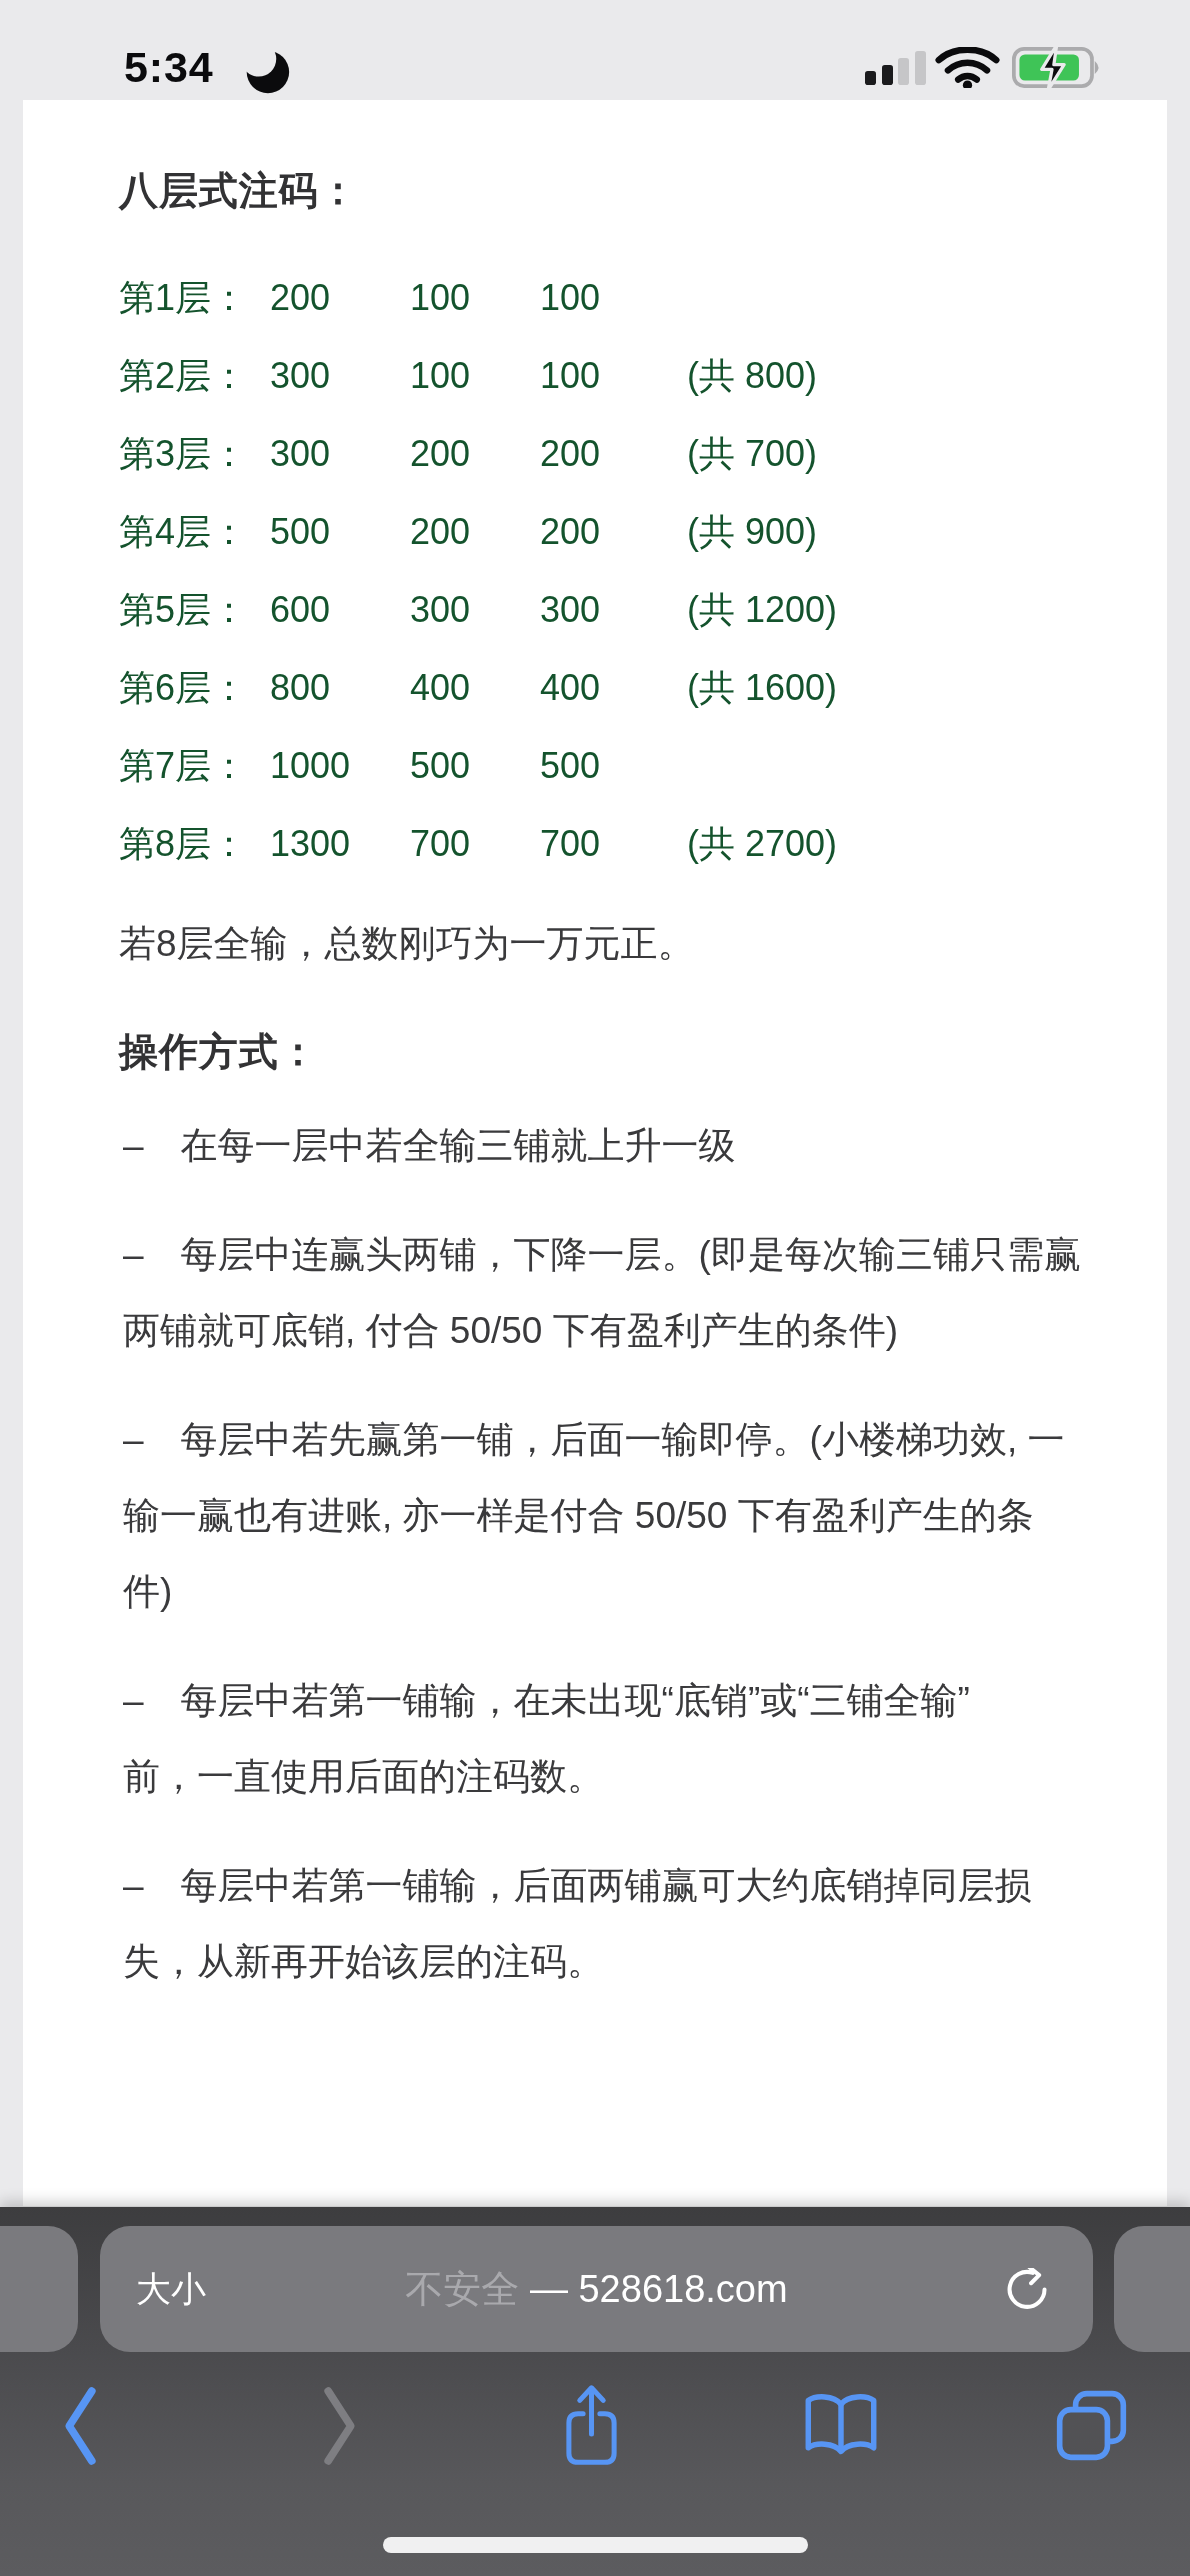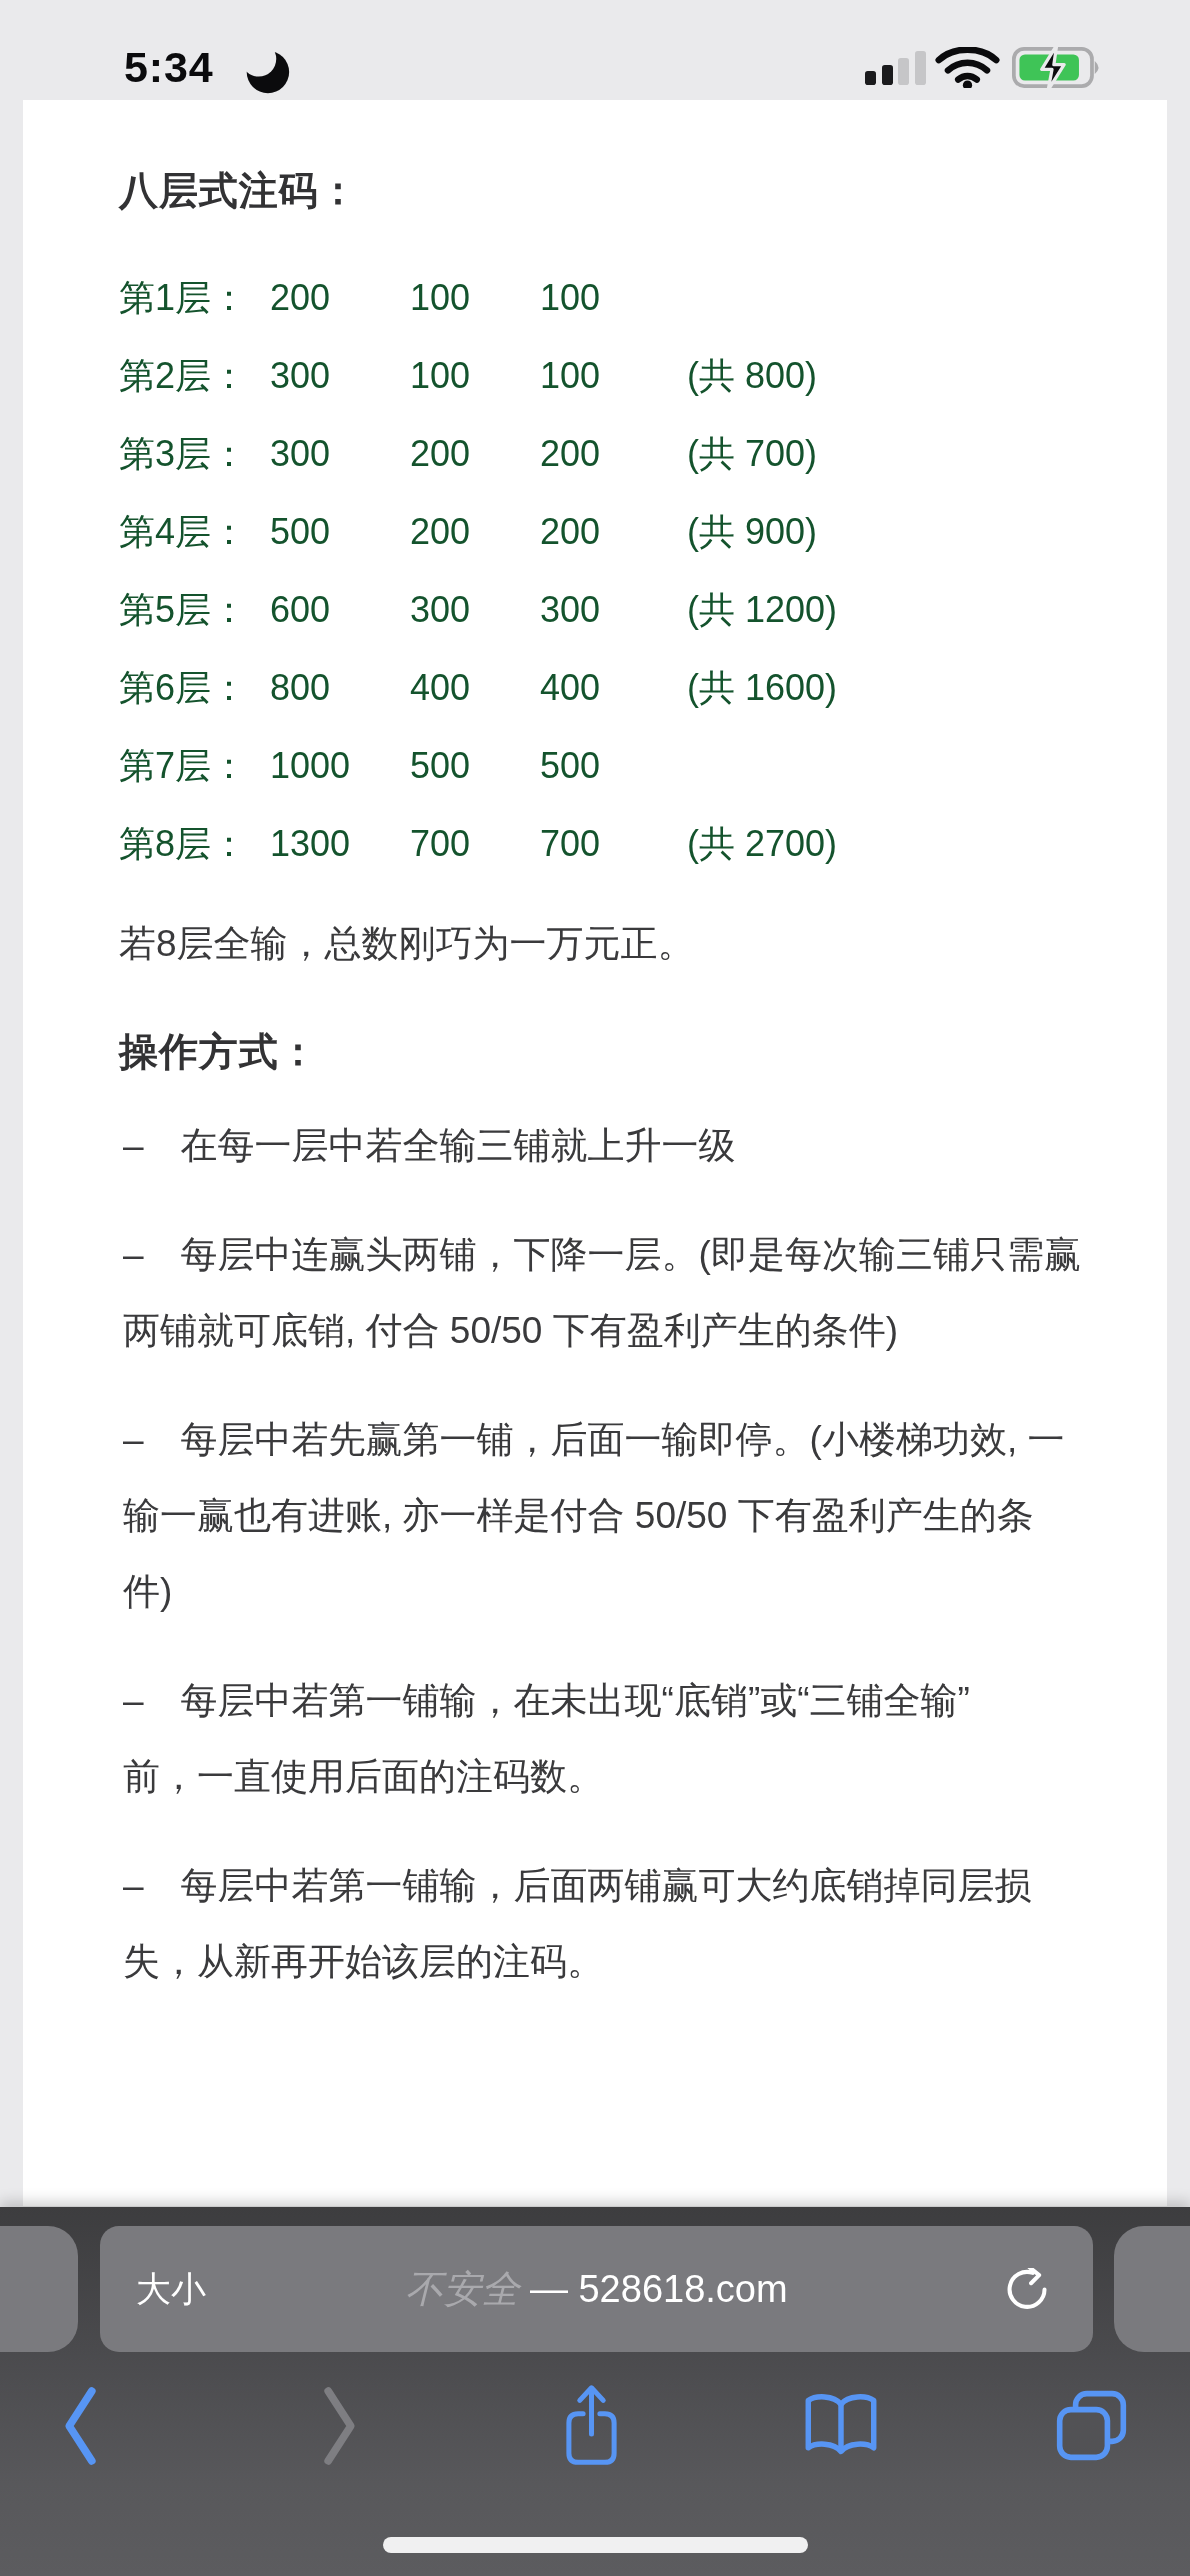--- a/index.html
+++ b/index.html
@@ -72,31 +72,31 @@
   .bottom-bar{
     position:absolute;left:0;top:2207px;width:1191px;height:369px;
     background:linear-gradient(180deg,#3d3d3f 0%,#4a4a4d 38%,#58585b 75%,#5c5c5f 100%);
     box-shadow:0 -5.6px 13px rgba(0,0,0,0.18);
   }
   .pill{position:absolute;top:18.6px;height:126px;border-radius:30px;background:#7a7a7e;}
   .pill-left{left:-37px;width:115px;}
   .pill-right{left:1114px;width:115px;}
   .pill-main{
     left:100px;width:993px;
-    display:flex;align-items:center;border-radius:19px;
+    display:flex;align-items:center;
   }
   .font-size-btn{
     position:absolute;left:36px;top:0;height:126px;line-height:126px;
     font-size:35px;color:#ffffff;
   }
   .url-wrap{
     position:absolute;left:0;right:0;top:0;height:126px;line-height:126px;
     text-align:center;font-size:38px;white-space:nowrap;
   }
-  .url-security{color:#a9a9ad;font-style:italic;}
+  .url-security{color:#a9a9ad;}
   .url-host{color:#ffffff;}
   .reload-btn{position:absolute;right:44px;top:42px;width:43px;height:43px;}
   .toolbar{position:absolute;left:0;top:172px;width:100%;height:93px;}
   .tb{position:absolute;top:0;width:84px;height:93px;display:flex;align-items:center;justify-content:center;}
   .tb-back{left:38px;}
   .tb-forward{left:297px;}
   .tb-share{left:549px;}
   .tb-book{left:799px;}
   .tb-tabs{left:1049px;}
   .home-indicator{

